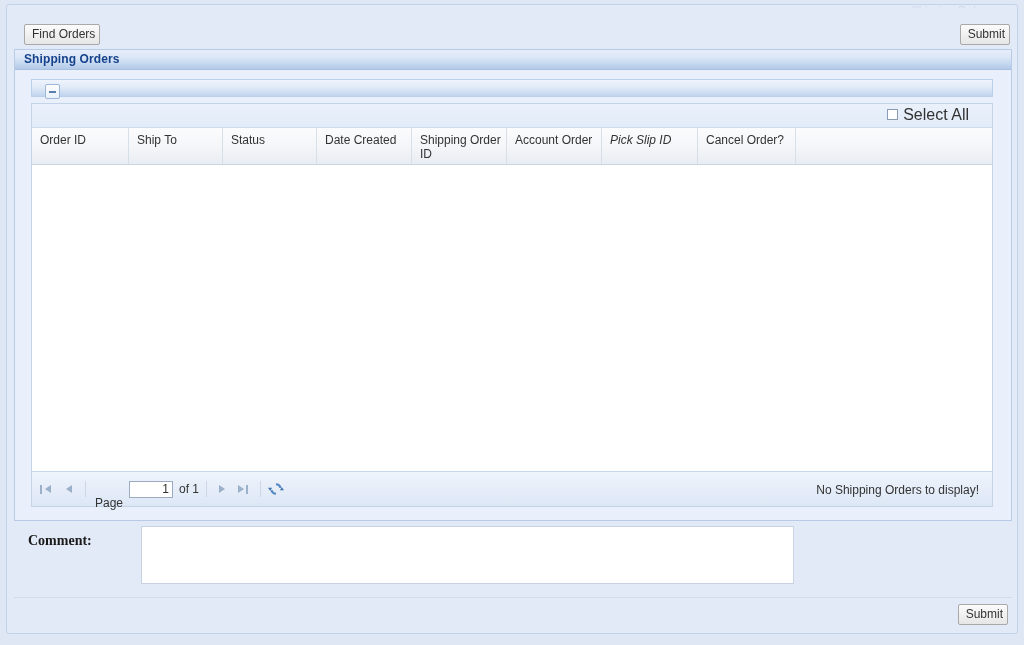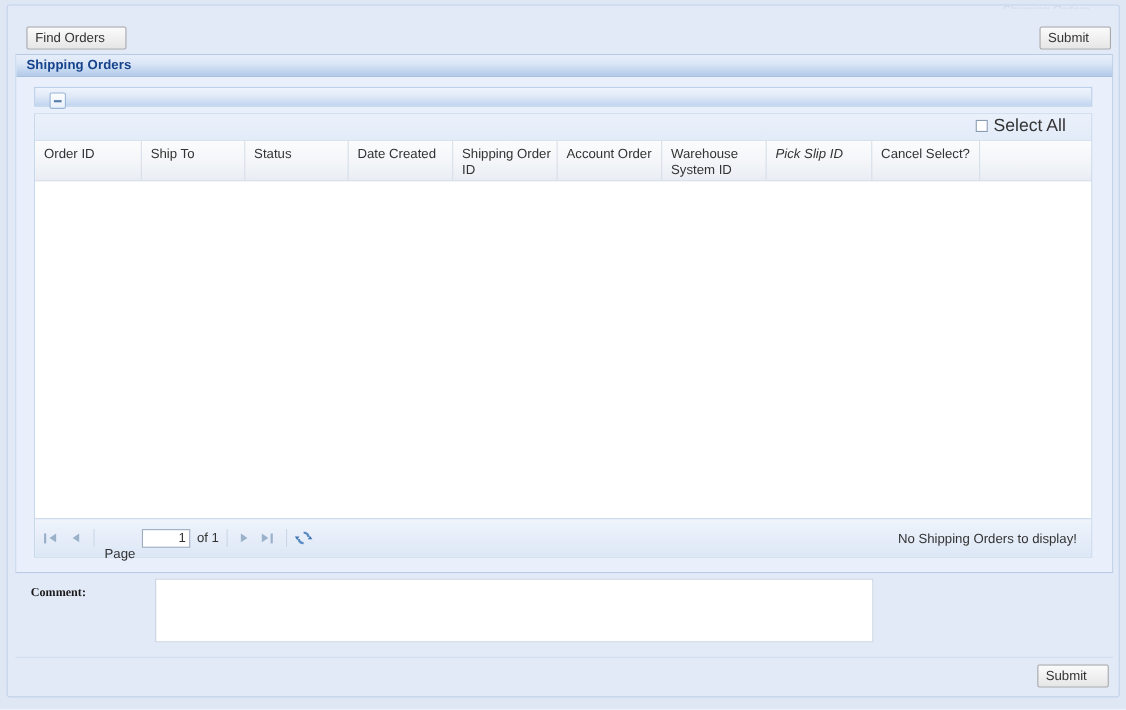--- a/index.html
+++ b/index.html
@@ -55,21 +55,21 @@
     height: 34px;
   }
 
   .btn {
     font-family: "Liberation Sans", sans-serif;
     font-size: 12px;
     color: #333333;
     background: linear-gradient(to bottom, #fbfbfb 0%, #f1f1f1 48%, #e6e6e6 100%);
     border: 1px solid #a9a9a9;
     border-radius: 2px;
-    padding: 2px 19px 3px 7px;
+    padding: 2px 4px 3px 7px;
     cursor: pointer;
     line-height: 14px;
     white-space: nowrap;
   }
 
   #find-orders-btn {
     position: absolute;
     left: 17px;
     top: 14px;
   }
@@ -303,21 +303,21 @@
     left: 7px;
     top: 519px;
     width: 998px;
     height: 72px;
     box-sizing: border-box;
   }
   #comment-label {
     position: absolute;
     left: 14px;
     top: 9px;
-    font-size: 11px;
+    font-size: 14px;
     font-weight: bold;
     color: #1a1a1a;
     font-family: "Liberation Serif", serif;
   }
   #comment-textarea {
     position: absolute;
     left: 127px;
     top: 2px;
     width: 653px;
     height: 58px;
@@ -395,28 +395,25 @@
             </div>
             <div class="hcell" style="width: 95px; flex: 0 0 95px;">
               <span class="hcell-text">Date Created</span>
             </div>
             <div class="hcell" style="width: 95px; flex: 0 0 95px;">
               <span class="hcell-text">Shipping Order ID</span>
             </div>
             <div class="hcell" style="width: 95px; flex: 0 0 95px;">
               <span class="hcell-text">Account Order</span>
             </div>
-            <div class="hcell" style="width: 95px; flex: 0 0 95px;">
-              <span class="hcell-text">Warehouse System ID</span>
-            </div>
             <div class="hcell" style="width: 96px; flex: 0 0 96px; font-style: italic;">
               <span class="hcell-text">Pick Slip ID</span>
             </div>
             <div class="hcell" style="width: 98px; flex: 0 0 98px;">
-              <span class="hcell-text">Cancel Select?</span>
+              <span class="hcell-text">Cancel Order?</span>
             </div>
             <div class="hcell last" style="flex: 1 1 auto;">
               <span class="hcell-text"></span>
             </div>
           </div>
 
         <div id="grid-body"></div>
 
         <div id="grid-pager">
           <div class="pg-btn">

